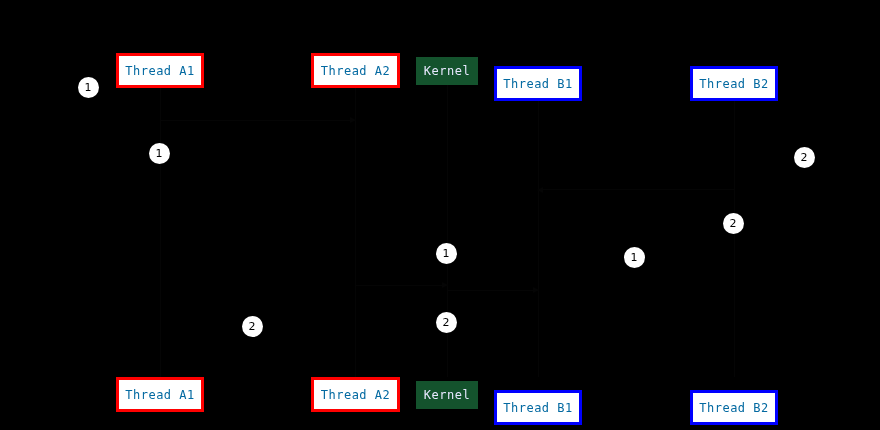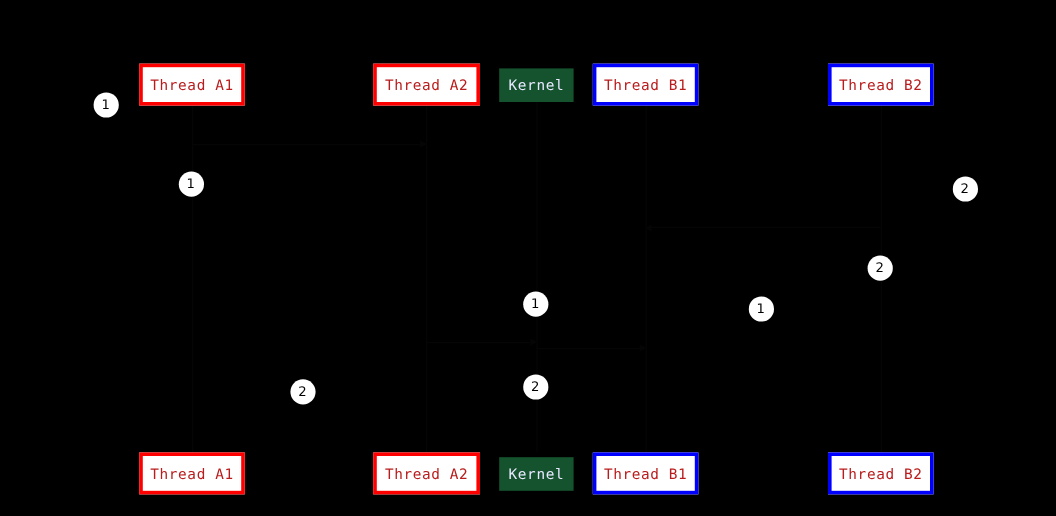--- a/index.html
+++ b/index.html
@@ -23,26 +23,26 @@
     display: flex;
     align-items: center;
     justify-content: center;
     font-size: 12px;
     letter-spacing: 0.5px;
     white-space: nowrap;
     line-height: 1;
   }
   .participant.framed {
     background: #ffffff;
-    color: #b91c1c;
+    color: #0369a1;
     border-style: solid;
     border-width: 3px;
   }
   .participant.red   { border-color: #ff0000; }
-  .participant.blue  { border-color: #0000ff; }
+  .participant.blue  { border-color: #0000ff; margin-top: 13px; }
   .participant.solid {
     background: #14532d;
     color: #e8e8ff;
     border: 0;
   }
 
   
   .lifeline {
     position: absolute;
     width: 1px;

